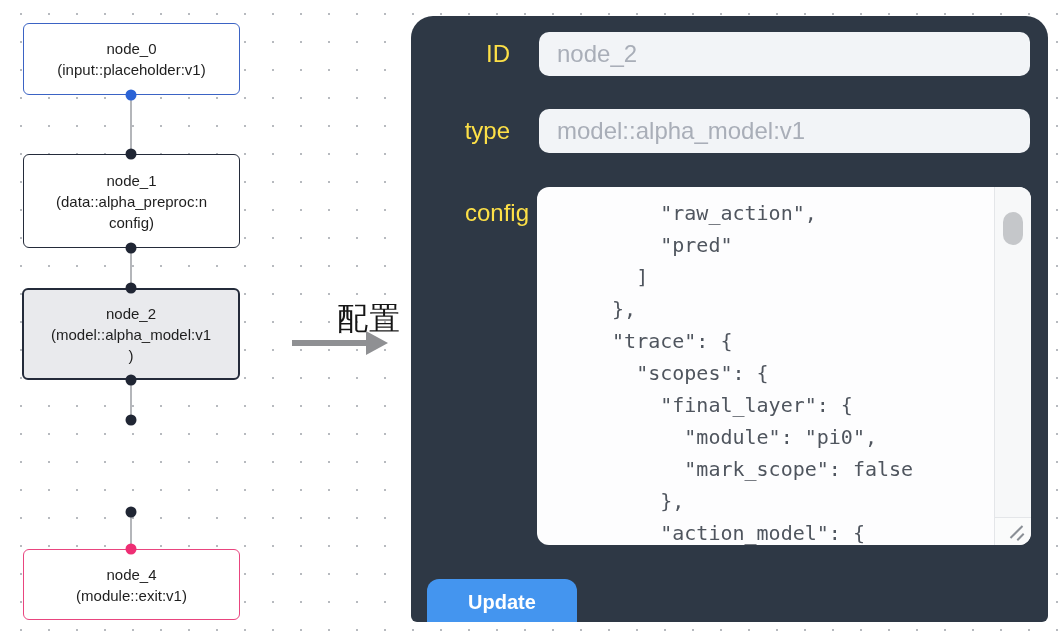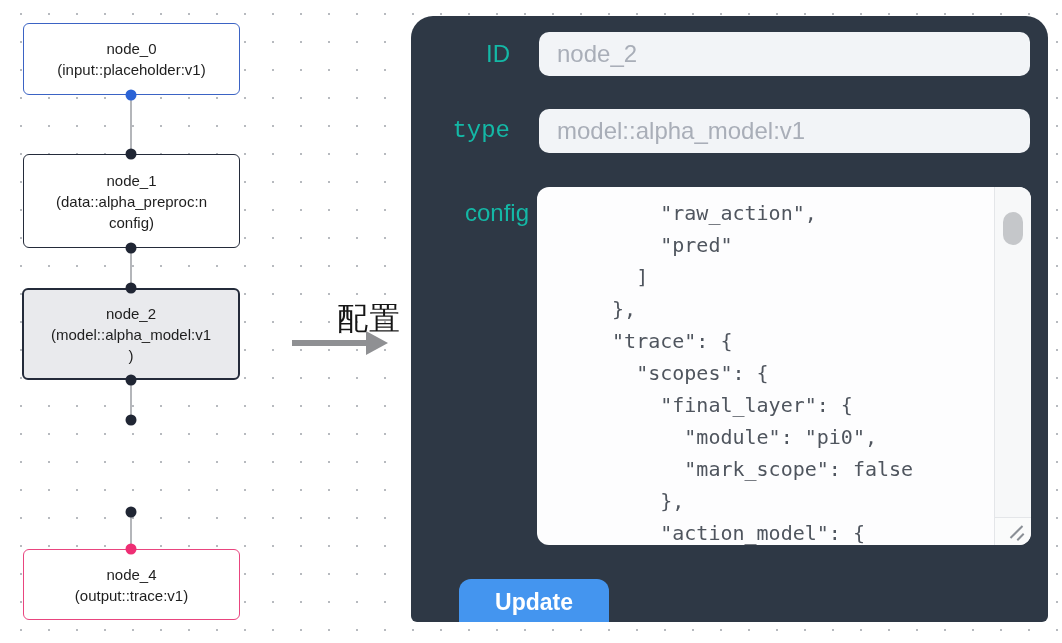--- a/index.html
+++ b/index.html
@@ -50,24 +50,24 @@
                  border-left:22px solid #8f9093; border-top:12px solid transparent;
                  border-bottom:12px solid transparent; }
 
   
   .panel {
     position:absolute; left:411px; top:16px; width:637px; height:606px;
     background:#2e3845; border-radius:22px 22px 6px 6px; overflow:hidden;
   }
   .form-label {
     position:absolute; left:0; width:99px; text-align:right;
-    font-size:24px; color:#14b8a6; line-height:44px;
+    font-size:24px; color:#fde047; line-height:44px;
   }
   .label-id     { top:16px; }
-  .label-type   { top:93px;font-family:Liberation Mono, monospace; }
+  .label-type   { top:93px; }
   .label-config { top:175px;margin-left:19px; }
 
   .field {
     position:absolute; left:128px; width:491px; height:44px;
     background:#f2f4f7; border:none; border-radius:10px; outline:none;
     padding:0 18px; font-family:"Liberation Sans", sans-serif;
     font-size:24px; color:#a9aeb8;
   }
   .field-id   { top:16px; }
   .field-type { top:93px; }
@@ -96,22 +96,22 @@
   }
   .grip span {
     position:absolute; height:2px; background:#8a8f96; transform:rotate(-45deg);
   }
   .grip .g1 { width:17px; right:6px; bottom:12px; }
   .grip .g2 { width:9px;  right:6px; bottom:7px; }
 
   .update-btn {
     position:absolute; left:16px; top:563px; width:150px; height:60px;
     background:#4495ef; color:#ffffff; border:none; border-radius:12px;
-    font-family:"Liberation Sans", sans-serif; font-size:23px; font-weight:600;
-    padding-bottom:14px; cursor:pointer;margin-left:32px;
+    font-family:"Liberation Sans", sans-serif; font-size:20px; font-weight:600;
+    padding-bottom:14px; cursor:pointer;
   }
 </style>
 </head>
 <body>
 
 <div class="stage">
 
   <div class="edge edge-0"></div>
   <div class="edge edge-1"></div>
   <div class="edge edge-2"></div>
@@ -119,21 +119,21 @@
 
   <div class="node node-input">node_0
 (input::placeholder:v1)</div>
   <div class="node node-1">node_1
 (data::alpha_preproc:n
 config)</div>
   <div class="node node-2">node_2
 (model::alpha_model:v1
 )</div>
   <div class="node node-output">node_4
-(output::trace:v1)</div>
+(module::exit:v1)</div>
 
   <div class="handle blue" style="left:131px; top:95px;"></div>
   <div class="handle" style="left:131px; top:154px;"></div>
   <div class="handle" style="left:131px; top:248px;"></div>
   <div class="handle" style="left:131px; top:288px;"></div>
   <div class="handle" style="left:131px; top:380px;"></div>
   <div class="handle" style="left:131px; top:420px;"></div>
   <div class="handle" style="left:131px; top:512px;"></div>
   <div class="handle pink" style="left:131px; top:549px;"></div>
 

